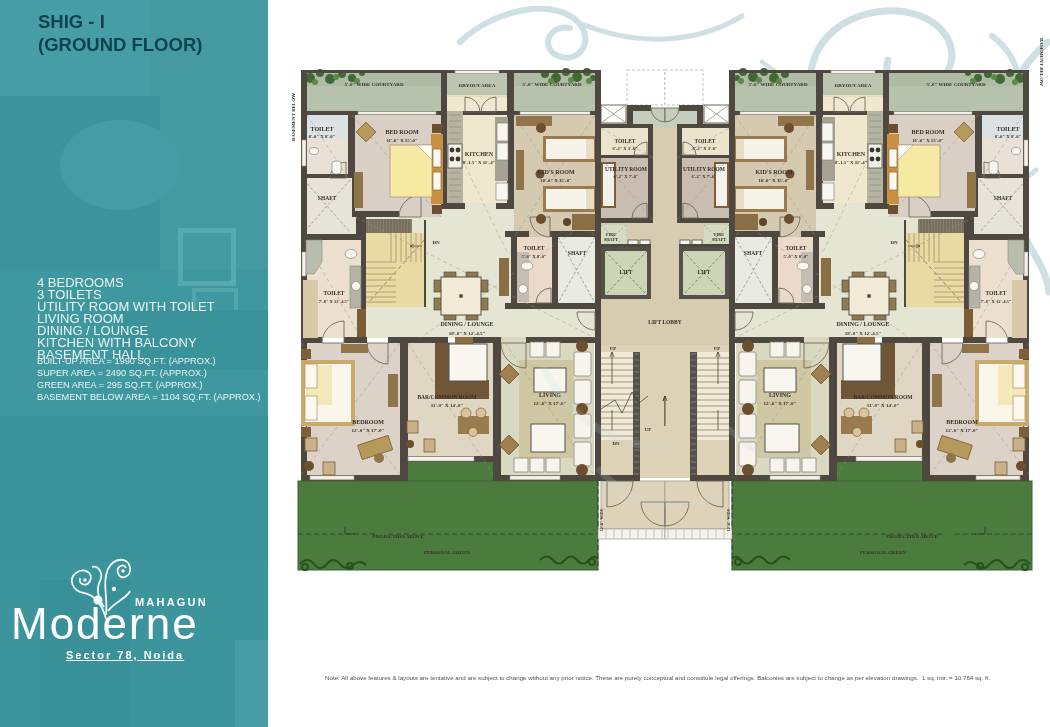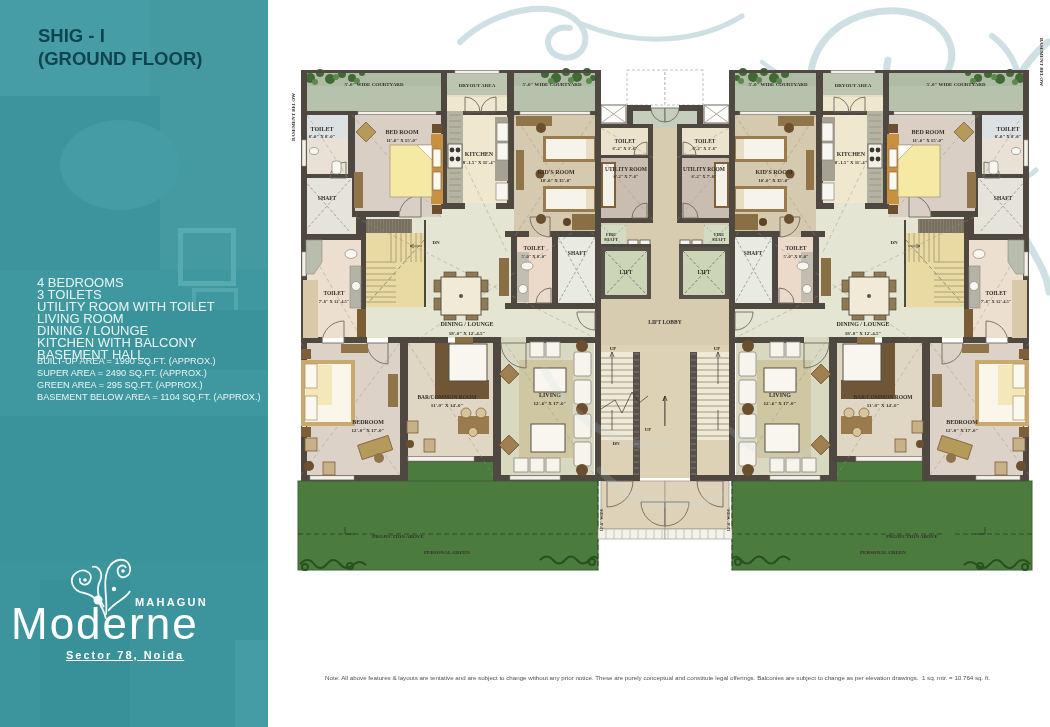--- a/index.html
+++ b/index.html
@@ -538,21 +538,21 @@
   <div style="position:absolute;left:0;top:271px;width:268px;height:145px;background:#3f98a0;"></div>
   <div style="position:absolute;left:0;top:416px;width:268px;height:145px;background:#3a929a;"></div>
   <div style="position:absolute;left:178px;top:228px;width:48px;height:48px;border:5px solid #58aab1;"></div>
   <div style="position:absolute;left:192px;top:288px;width:38px;height:30px;border:4px solid #54a6ad;"></div>
   <div style="position:absolute;left:0;top:561px;width:268px;height:166px;background:#3c949c;"></div>
   <div style="position:absolute;left:40px;top:580px;width:90px;height:147px;background:#389098;"></div>
   <div style="position:absolute;left:235px;top:640px;width:33px;height:87px;background:#469ca4;"></div>
   <div style="position:absolute;left:60px;top:120px;width:120px;height:90px;background:#459ca4;border-radius:50%;"></div>
   <div style="position:absolute;left:120px;top:310px;width:148px;height:60px;background:#3a929a;"></div>
 
-  <div style="position:absolute;left:38px;top:10px;color:#0e4450;font-weight:bold;font-size:18.5px;letter-spacing:0px;line-height:23px;margin-top:14px;">SHIG - I<br>(GROUND FLOOR)</div>
+  <div style="position:absolute;left:38px;top:10px;color:#0e4450;font-weight:bold;font-size:18.5px;letter-spacing:0px;line-height:23px;">SHIG - I<br>(GROUND FLOOR)</div>
 
 
   <div style="position:absolute;left:37px;top:255px;color:#eaf4f4;font-size:13px;line-height:12px;margin-top:22px;">4 BEDROOMS<br>3 TOILETS<br>UTILITY ROOM WITH TOILET<br>LIVING ROOM<br>DINING / LOUNGE<br>KITCHEN WITH BALCONY<br>BASEMENT HALL</div>
 
   <div style="position:absolute;left:37px;top:355px;width:240px;color:#eaf4f4;font-size:9.2px;line-height:12px;white-space:nowrap;">BUILT-UP AREA = 1990 SQ.FT. (APPROX.)<br>SUPER AREA = 2490 SQ.FT. (APPROX.)<br>GREEN AREA = 295 SQ.FT. (APPROX.)<br>BASEMENT BELOW AREA = 1104 SQ.FT. (APPROX.)</div>
 
   <svg style="position:absolute;left:68px;top:553px;" width="70" height="68" viewBox="0 0 70 68">
     <g stroke="#f3fafa" fill="none" stroke-width="1.8">
       <path d="M38,66 C34,50 26,42 16,40 C4,38 0,26 8,20 C16,14 26,20 22,28 C19,34 10,32 12,25"></path>
       <path d="M38,62 C40,44 34,30 40,16 C46,4 60,4 62,14 C64,24 52,28 50,20 C48,13 56,10 58,15"></path>

